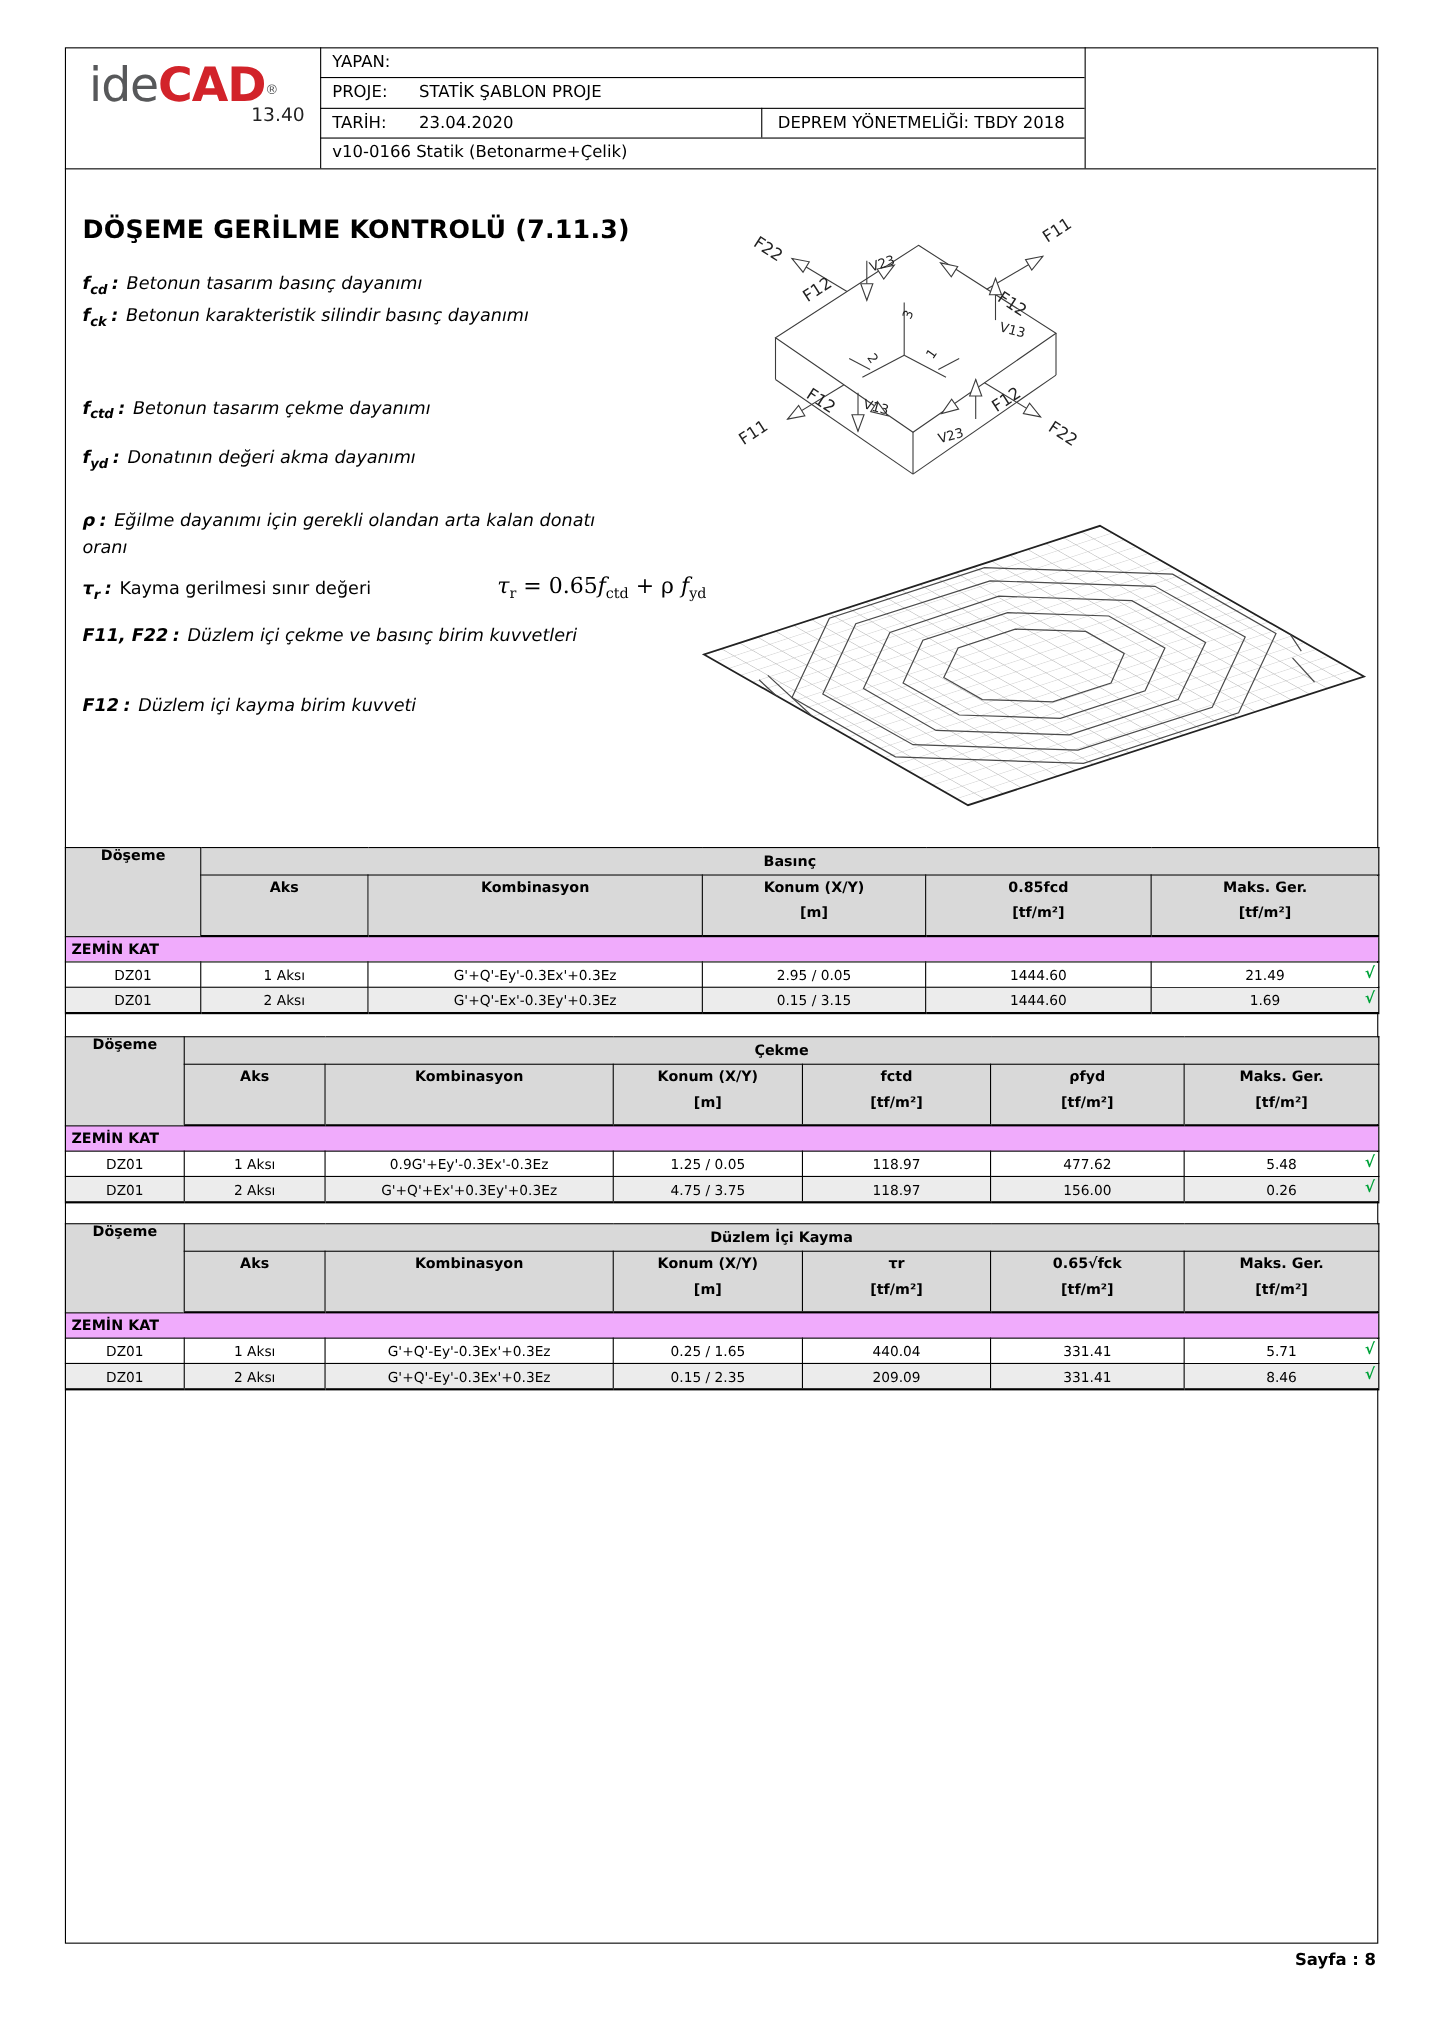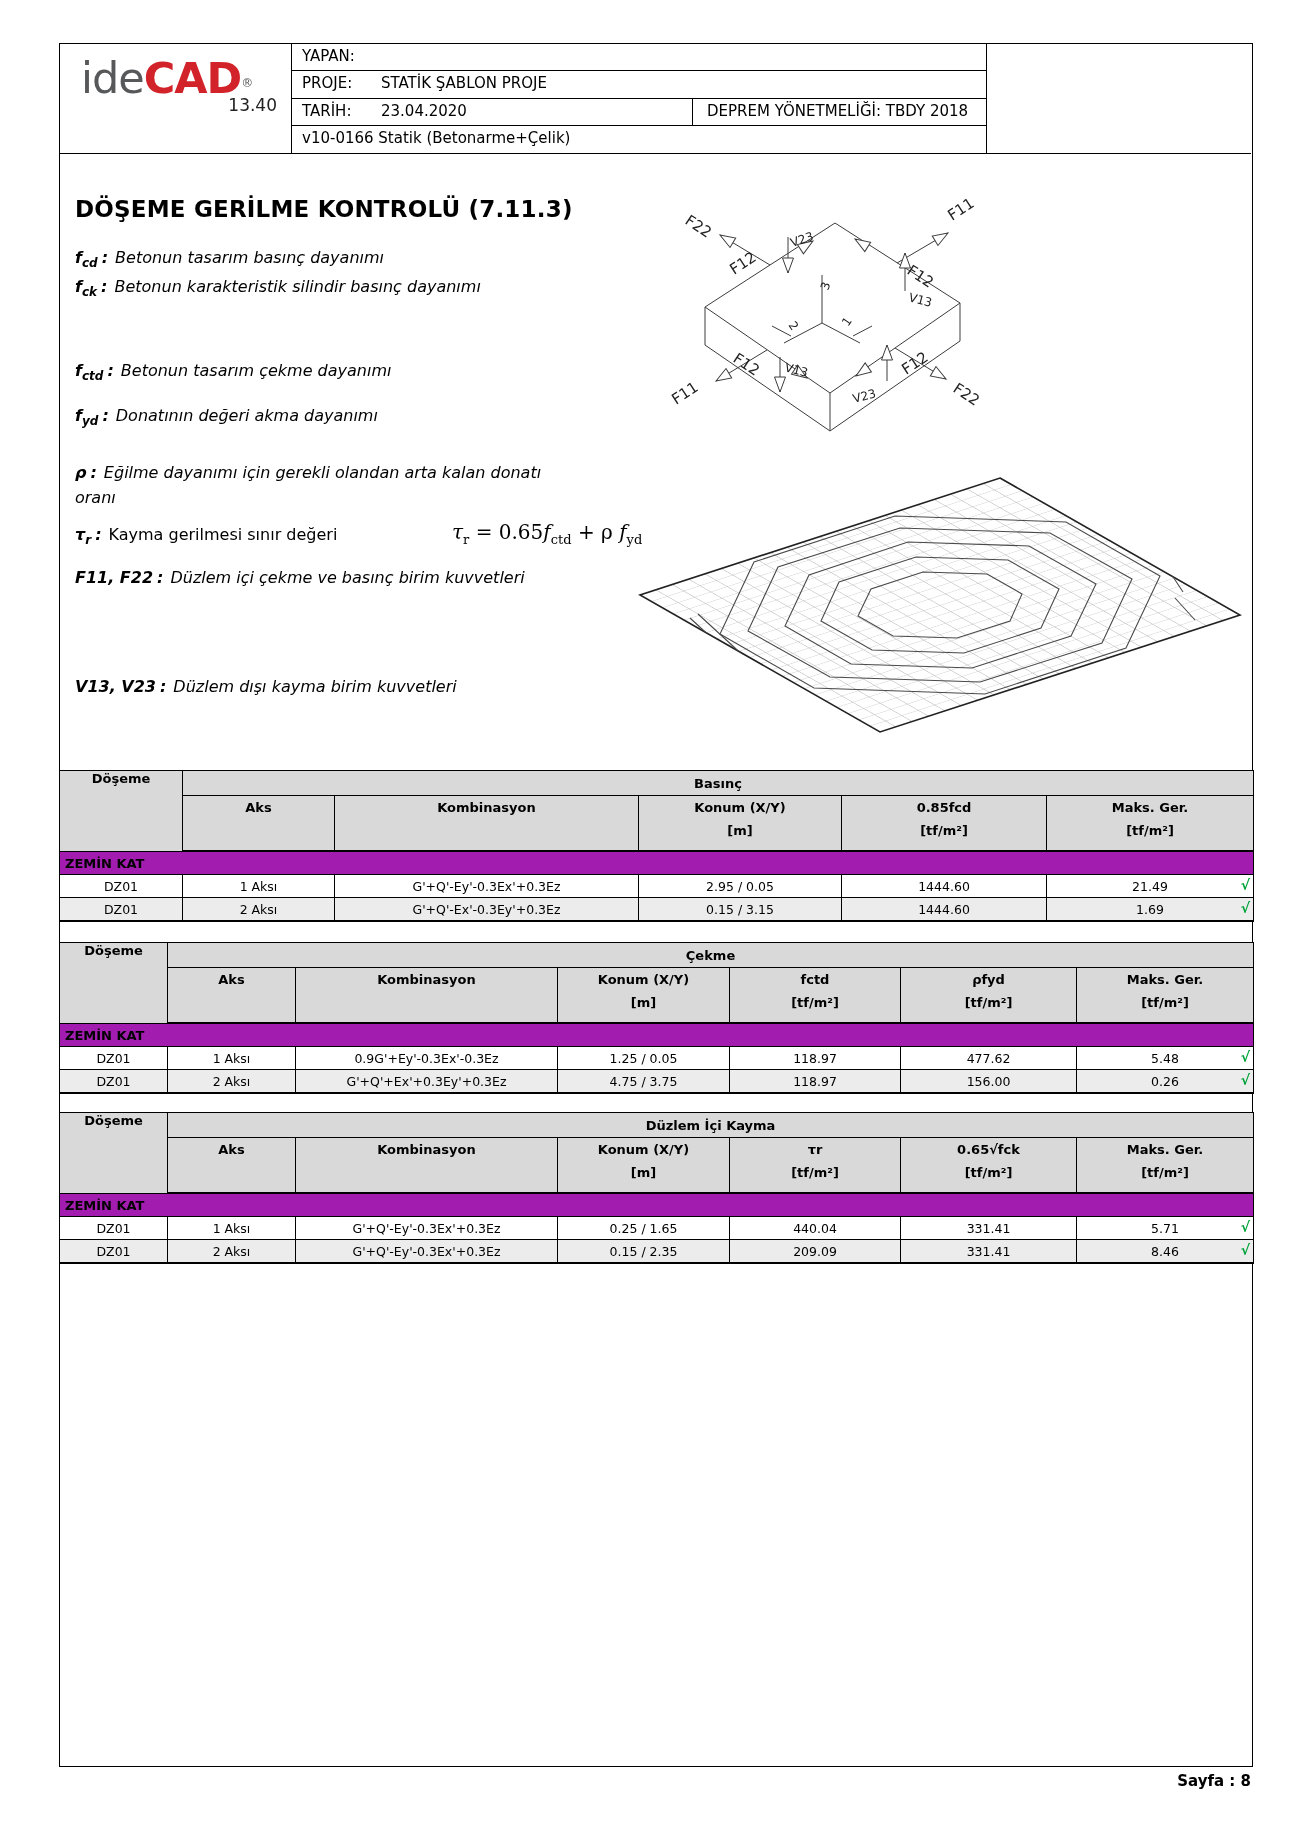--- a/index.html
+++ b/index.html
@@ -32,21 +32,21 @@
   .dsmall{font-family:"DejaVu Sans",sans-serif;font-size:12px;fill:#222;}
   
   table.rpt{position:absolute;left:59px;width:1194px;border-collapse:collapse;table-layout:fixed;
             font-family:"DejaVu Sans",sans-serif;font-size:12.5px;}
   table.rpt td{border:1px solid #000;text-align:center;padding:0;overflow:hidden;}
   tr.grp td{height:24px;background:#d9d9d9;font-weight:bold;font-size:13px;}
   td.dos{vertical-align:top;padding-top:4px;border-bottom:2.5px solid #000;}
   tr.sub td{height:50px;background:#d9d9d9;font-weight:bold;font-size:13px;vertical-align:top;
             padding-top:4px;border-bottom:2.5px solid #000;}
   tr.sub .unit{margin-top:8px;}
-  tr.sect td{height:22px;background:#a21caf;text-align:left;font-weight:bold;font-size:13px;
+  tr.sect td{height:22px;background:#f0abfc;text-align:left;font-weight:bold;font-size:13px;
              padding-left:5px;}
   tr.data td{height:22px;background:#fff;}
   tr.data.alt td{background:#ececec;}
   tr.data.lastrow td{border-bottom:2.5px solid #000;}
   td.last{position:relative;}
   .chk{position:absolute;right:3px;top:2px;color:#00a33a;font-weight:bold;font-size:14px;}
   .footer{position:absolute;left:1059px;top:1772px;width:192px;text-align:right;
           font-weight:bold;font-size:15px;}
 </style>
 </head>
@@ -94,22 +94,22 @@
   </div>
   <div class="def" style="top:462px">
     <b>ρ</b><sub></sub><b class="colon">:</b><span>Eğilme dayanımı için gerekli olandan arta kalan donatı oranı</span>
   </div>
   <div class="def" style="top:524px">
     <b>τ</b><sub>r</sub><b class="colon">:</b><span style="font-style:normal">Kayma gerilmesi sınır değeri</span>
   </div>
   <div class="def" style="top:567px">
     <b>F11, F22</b><b class="colon">:</b><span>Düzlem içi çekme ve basınç birim kuvvetleri</span>
   </div>
-  <div class="def" style="top:676px">
-    <b>V13, V23</b><b class="colon">:</b><span>Düzlem dışı kayma birim kuvvetleri</span>
+  <div class="def" style="top:630px">
+    <b>F12</b><b class="colon">:</b><span>Düzlem içi kayma birim kuvveti</span>
   </div>
 
   <div class="formula">
     <span class="it">τ</span><sub>r</sub><span> = 0.65</span><span class="it">f</span><sub>ctd</sub><span> + ρ </span><span class="it">f</span><sub>yd</sub>
   </div>
 
   <svg class="diag" style="left:600px;top:195px" width="560" height="320" viewBox="0 0 560 320">
     <defs>
       <path id="ah" d="M0,0 L-15,5.5 L-15,-5.5 Z"></path>
     </defs>

